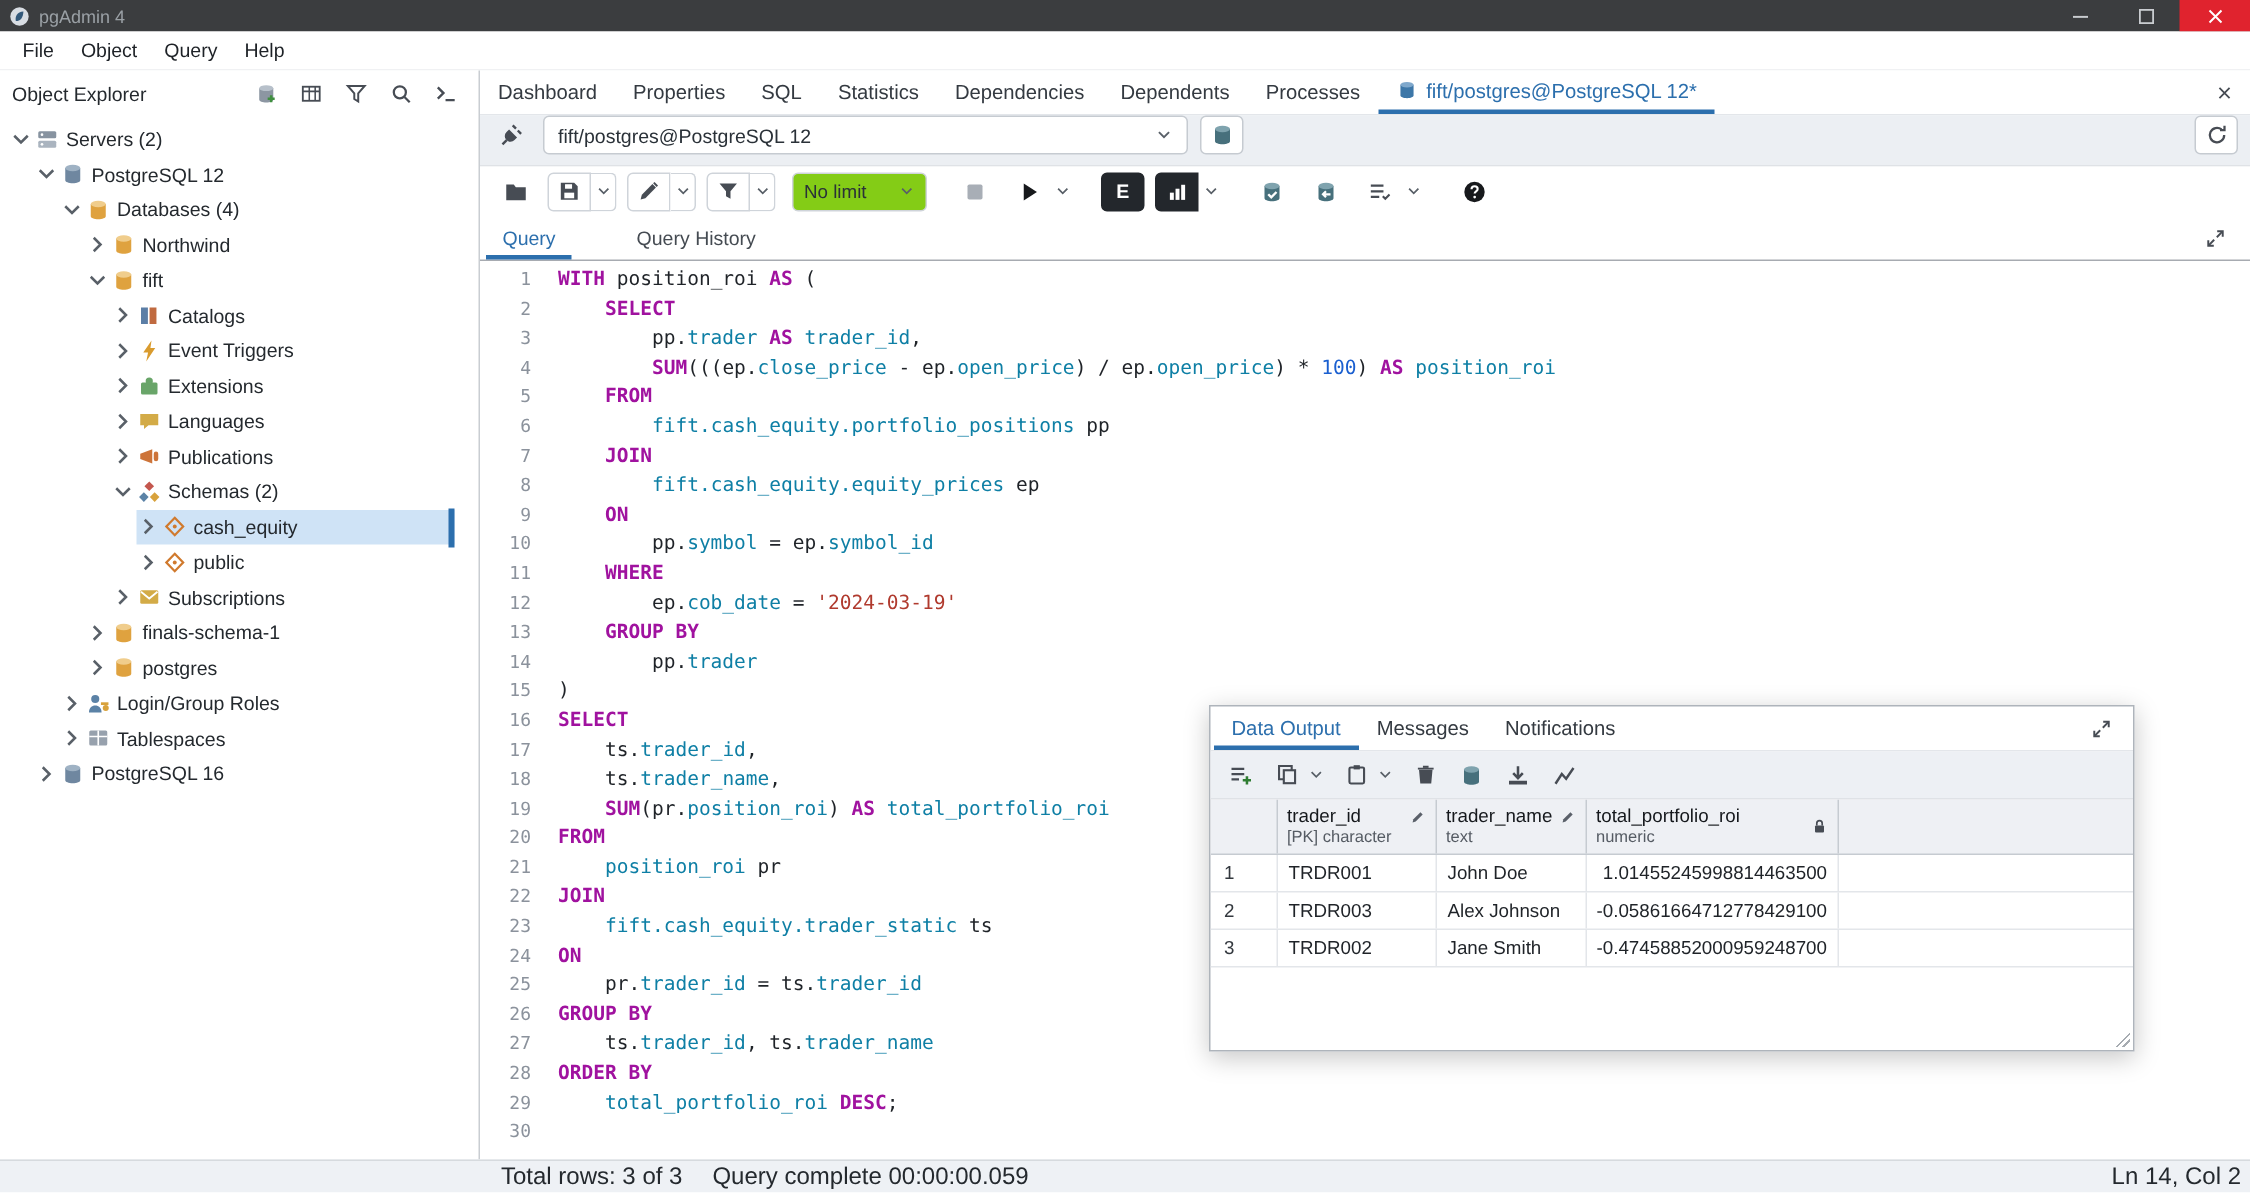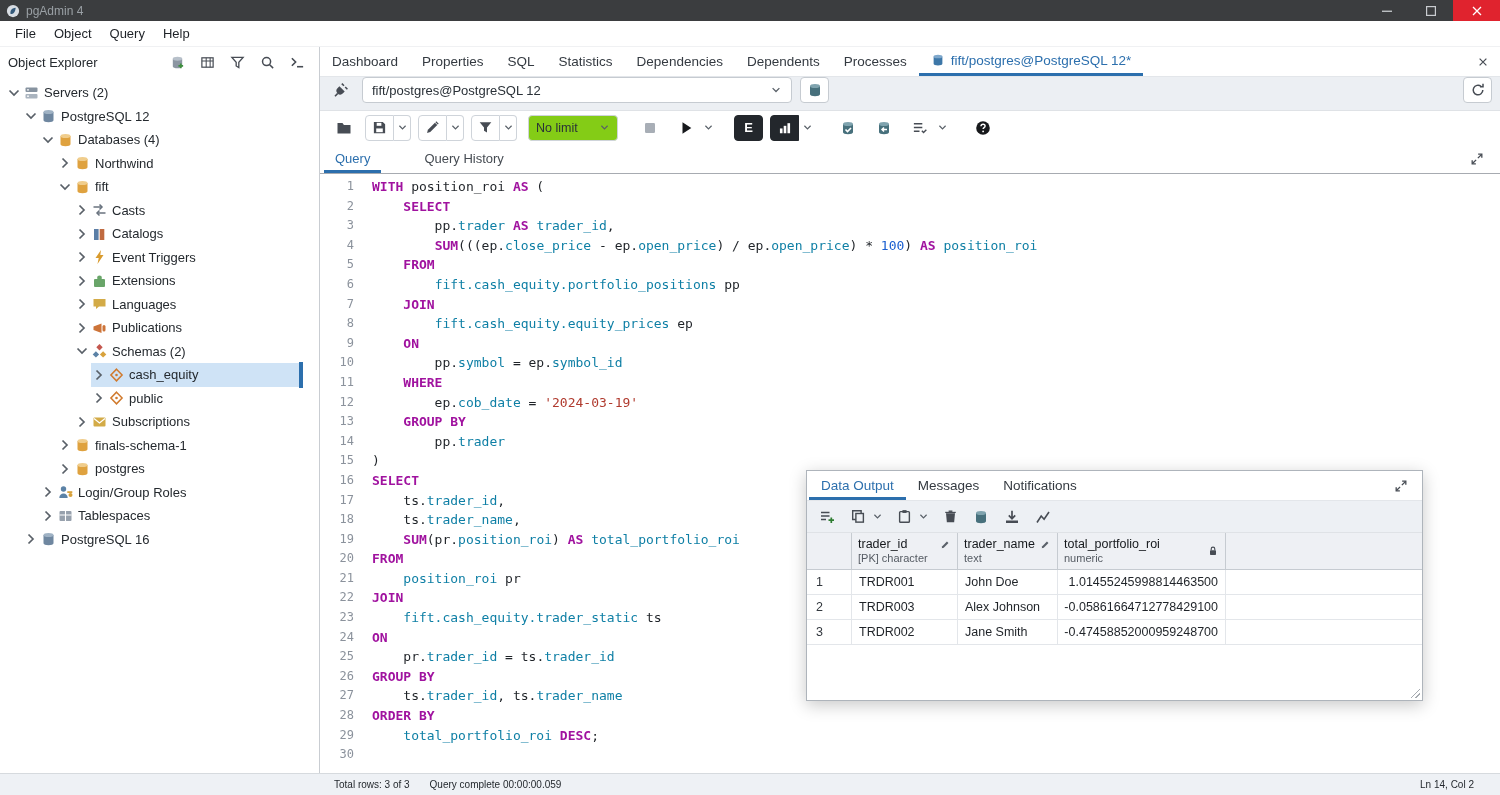--- a/index.html
+++ b/index.html
@@ -75,21 +75,21 @@
   .cl{display:flex;height:19.6px;line-height:19.6px;}
   .ln{width:34px;flex:none;text-align:right;color:#8b929c;font-size:12px;}
   .code{white-space:pre;margin-left:18px;color:#1f2328;}
   .tok-kw{color:var(--kw);font-weight:bold;}
   .tok-id{color:var(--id);}
   .tok-num{color:var(--num);}
   .tok-str{color:var(--str);}
   .tok-pl{color:#1f2328;}
 
   
-  .statusbar{height:22px;flex:none;background:#eef1f5;border-top:1px solid #d6dade;display:flex;align-items:center;font-size:10px;color:#24292e;padding-right:26px;gap:20px;}
+  .statusbar{height:22px;flex:none;background:#eef1f5;border-top:1px solid #d6dade;display:flex;align-items:center;font-size:16px;color:#24292e;padding-right:6px;gap:20px;}
   .statusbar .first{margin-left:334px;}
 
   
   .results{position:absolute;left:806px;top:470px;width:617px;height:231px;background:#fff;border:1px solid #aeb4bb;box-shadow:0 4px 16px rgba(0,0,0,.22);display:flex;flex-direction:column;z-index:5;}
   .rtabs{height:30px;flex:none;display:flex;align-items:stretch;border-bottom:1px solid #e3e6ea;font-size:13.5px;color:#343a41;padding-left:2px;}
   .rtab{padding:0 12px;display:flex;align-items:center;}
   .rtab.active{color:var(--accent);box-shadow:inset 0 -3px 0 var(--accent);}
   .rtabs .flatbtn{align-self:center;margin-right:8px;}
   .rtoolbar{height:32px;flex:none;background:#edf0f4;border-bottom:1px solid #dfe2e6;display:flex;align-items:center;padding:0 9px;gap:9px;}
   .rtbtn{border:none;background:transparent;padding:0;display:flex;align-items:center;justify-content:center;width:22px;height:22px;}
@@ -268,38 +268,20 @@
                 <path d="M3.5 5.5L8 10l4.5-4.5" fill="none" stroke="#596068" stroke-width="1.7"></path>
               </svg>
             </span>
             <span class="ticon ic">
               <svg viewBox="0 0 16 16" width="100%" height="100%" xmlns="http://www.w3.org/2000/svg">
                 <path d="M3 4h10v8.2c0 1.1-2.2 2-5 2s-5-.9-5-2z" fill="#dfa23f"></path>
                 <ellipse cx="8" cy="4" rx="5" ry="2.1" fill="#f0cd8c"></ellipse>
               </svg>
             </span>
             <span class="tlabel">fift</span>
-          </div>
-          <div class="trow" style="margin-left: 74px;">
-            <span class="chev ic">
-              <svg viewBox="0 0 16 16" width="100%" height="100%" xmlns="http://www.w3.org/2000/svg">
-                <path d="M5.5 3.5L10 8l-4.5 4.5" fill="none" stroke="#596068" stroke-width="1.7"></path>
-              </svg>
-            </span>
-            <span class="ticon ic">
-              <svg viewBox="0 0 16 16" width="100%" height="100%" xmlns="http://www.w3.org/2000/svg">
-                <g fill="none" stroke="#68727e" stroke-width="1.5">
-                  <path d="M2 5h8"></path>
-                  <path d="M8 2.5L10.5 5 8 7.5"></path>
-                  <path d="M14 11H6"></path>
-                  <path d="M8 8.5L5.5 11 8 13.5"></path>
-                </g>
-              </svg>
-            </span>
-            <span class="tlabel">Casts</span>
           </div>
           <div class="trow" style="margin-left: 74px;">
             <span class="chev ic">
               <svg viewBox="0 0 16 16" width="100%" height="100%" xmlns="http://www.w3.org/2000/svg">
                 <path d="M5.5 3.5L10 8l-4.5 4.5" fill="none" stroke="#596068" stroke-width="1.7"></path>
               </svg>
             </span>
             <span class="ticon ic">
               <svg viewBox="0 0 16 16" width="100%" height="100%" xmlns="http://www.w3.org/2000/svg">
                 <rect x="2.5" y="3" width="4.6" height="11" fill="#5b7ea6"></rect>

